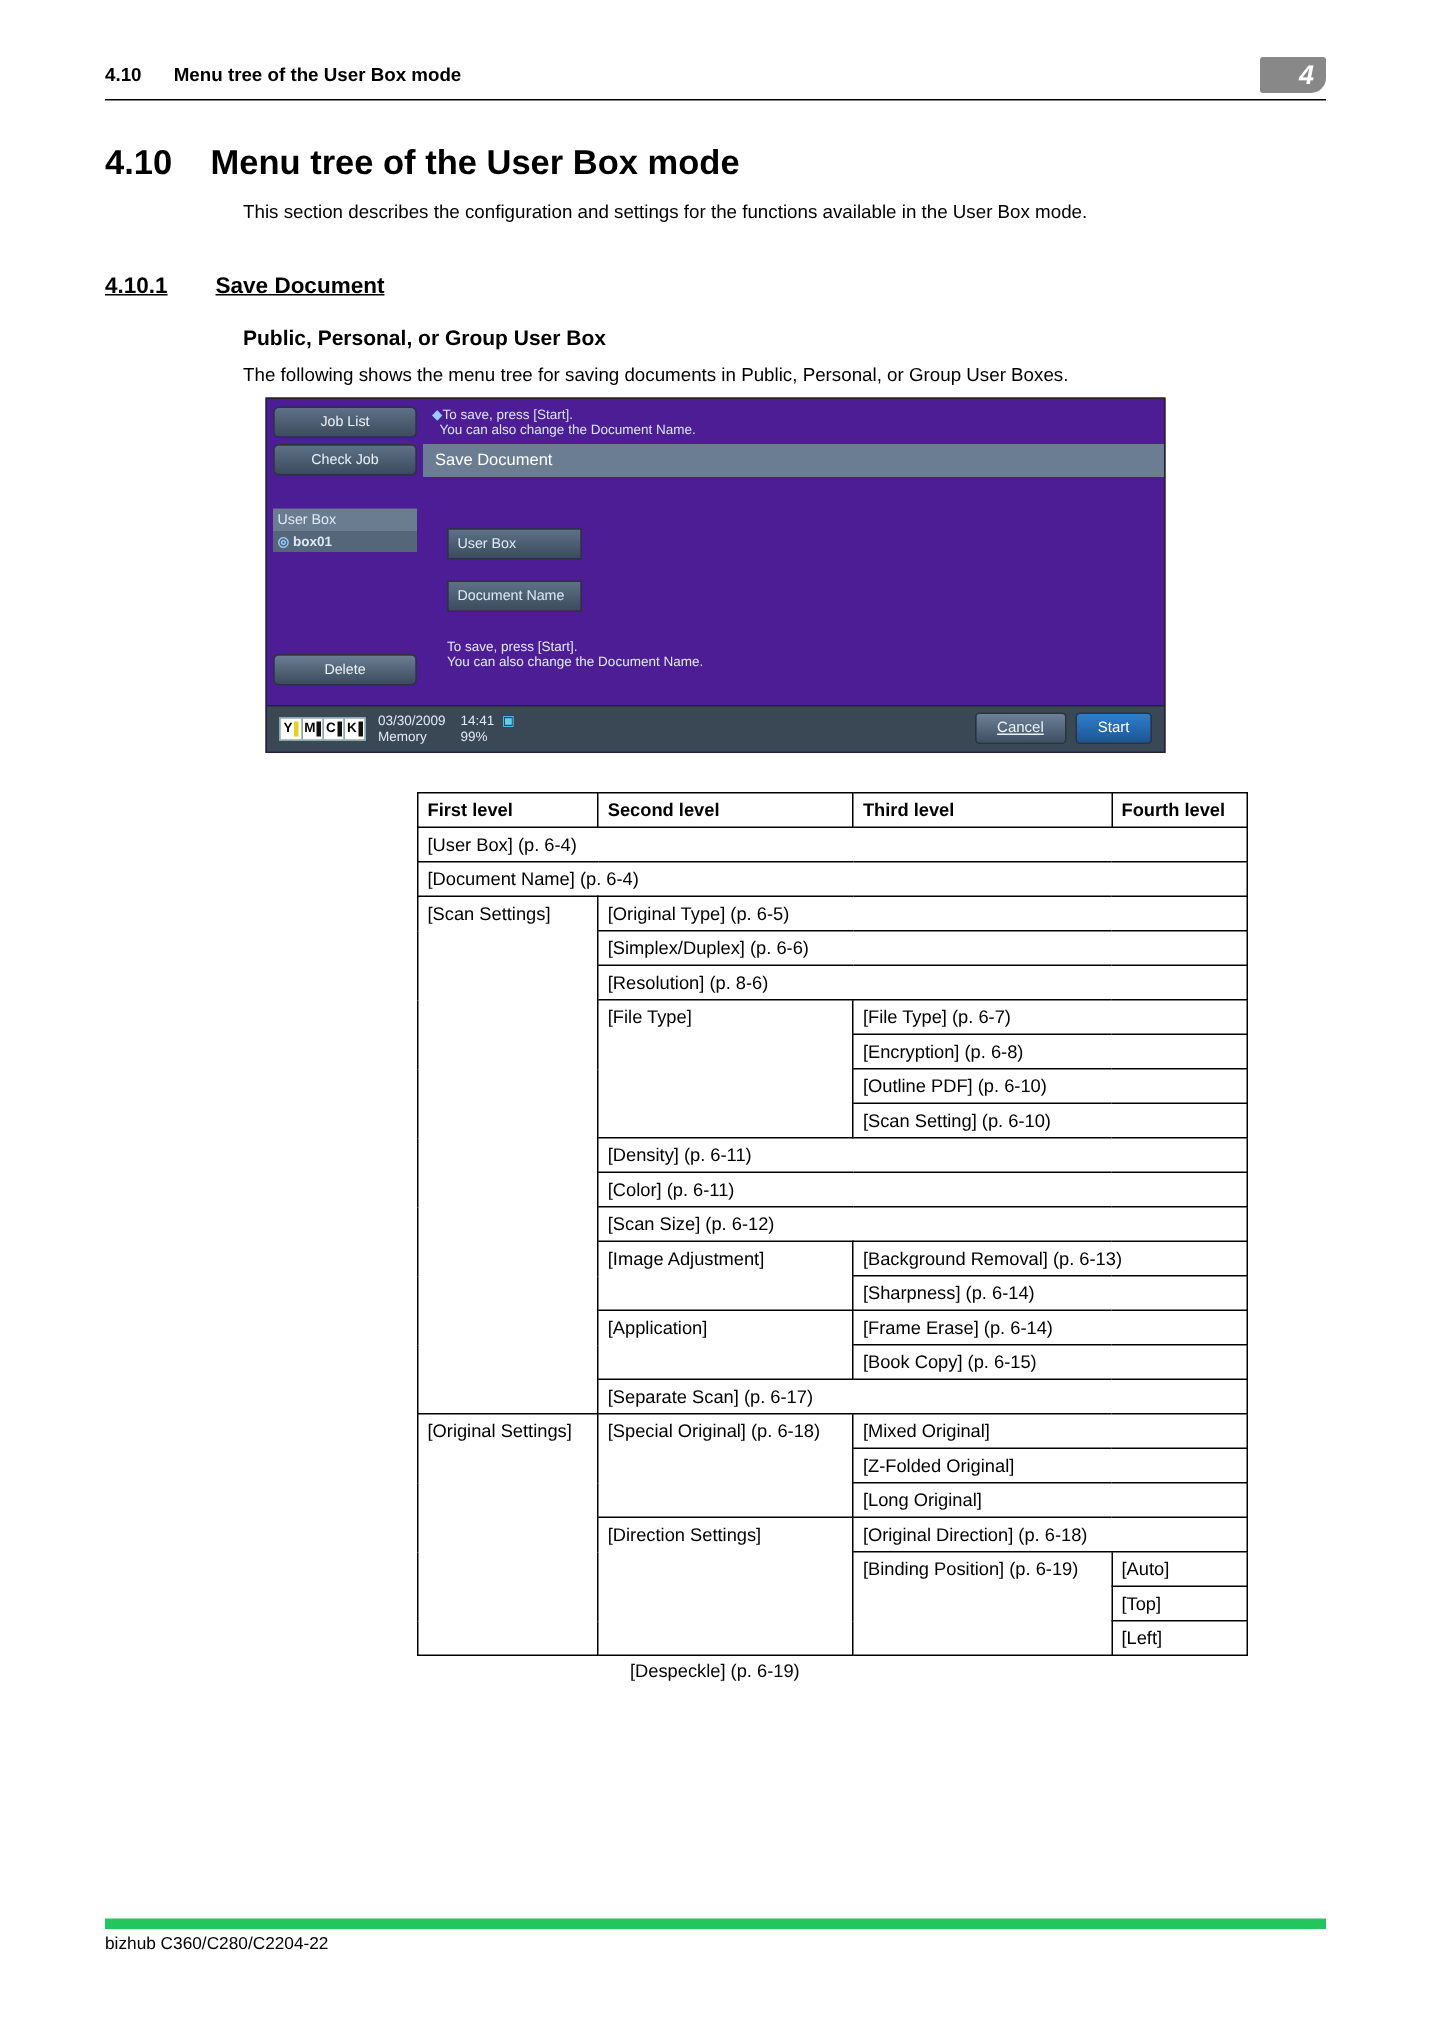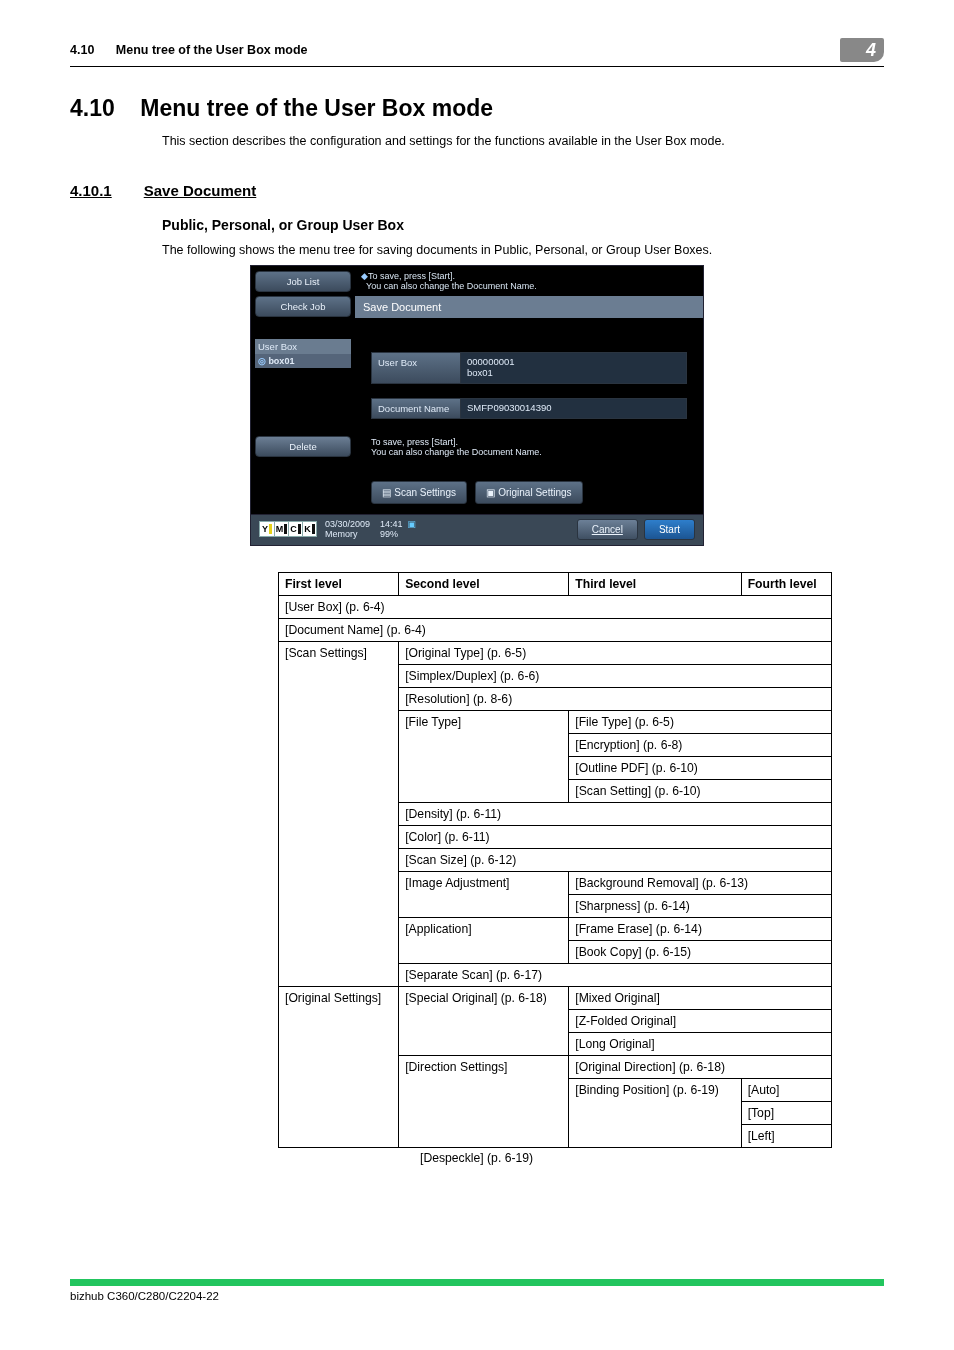--- a/index.html
+++ b/index.html
@@ -65,23 +65,23 @@
       margin-bottom: 10px;
       padding-left: 92px;
     }
     .sub2-intro {
       padding-left: 92px;
       font-size: 12.5px;
       margin-bottom: 8px;
     }
     
     .mfp-wrap {
-      width: 454px;
+      width: 600px;
       margin: 0 auto 26px auto;
-      background: #000000;
+      background: #4c1d95;
       border: 1px solid #223;
       font-size: 10px;
       color: #dfeaf7;
     }
     .mfp-body { display: flex; }
     .mfp-side { width: 104px; padding: 5px 4px; }
     .mfp-btn {
       background: linear-gradient(#5d7187,#3c4b5d);
       border: 1px solid #2a3440;
       border-radius: 4px;
@@ -228,42 +228,27 @@
     </div>
     <div class="mfp-main">
       <div class="mfp-hint">
         <span class="b">◆</span><span>To save, press [Start].</span><br>
         &nbsp;&nbsp;<span>You can also change the Document Name.</span>
       </div>
       <div class="mfp-title">Save Document</div>
       <div class="mfp-form">
         <div class="mfp-field">
           <div class="lab">User Box</div>
-          <div class="val">
-            <span>000000001</span><br>
-            <span>box01</span>
-          </div>
         </div>
         <div class="mfp-field">
           <div class="lab">Document Name</div>
-          <div class="val">SMFP09030014390</div>
         </div>
         <div class="mfp-note">
           <span>To save, press [Start].</span><br>
           <span>You can also change the Document Name.</span>
-        </div>
-      </div>
-      <div class="mfp-mainbtns">
-        <div class="mfp-mbtn">
-          <span>▤</span>
-          <span>Scan Settings</span>
-        </div>
-        <div class="mfp-mbtn">
-          <span>▣</span>
-          <span>Original Settings</span>
         </div>
       </div>
     </div>
   </div>
   <div class="mfp-footer">
     <div class="mfp-foot-left">
       <div class="mfp-leds">
         <div class="mfp-led">
             <span>Y</span>
             <span class="bar bY"></span>
@@ -316,21 +301,21 @@
     <td colspan="3">[Original Type] (p. 6-5)</td>
   </tr>
   <tr>
         <td colspan="3">[Simplex/Duplex] (p. 6-6)</td>
       </tr>
   <tr>
         <td colspan="3">[Resolution] (p. 8-6)</td>
       </tr>
   <tr>
     <td rowspan="4">[File Type]</td>
-    <td colspan="2">[File Type] (p. 6-5)</td>
+    <td colspan="2">[File Type] (p. 6-7)</td>
   </tr>
   <tr>
         <td colspan="2">[Encryption] (p. 6-8)</td>
       </tr>
   <tr>
         <td colspan="2">[Outline PDF] (p. 6-10)</td>
       </tr>
   <tr>
         <td colspan="2">[Scan Setting] (p. 6-10)</td>
       </tr>

